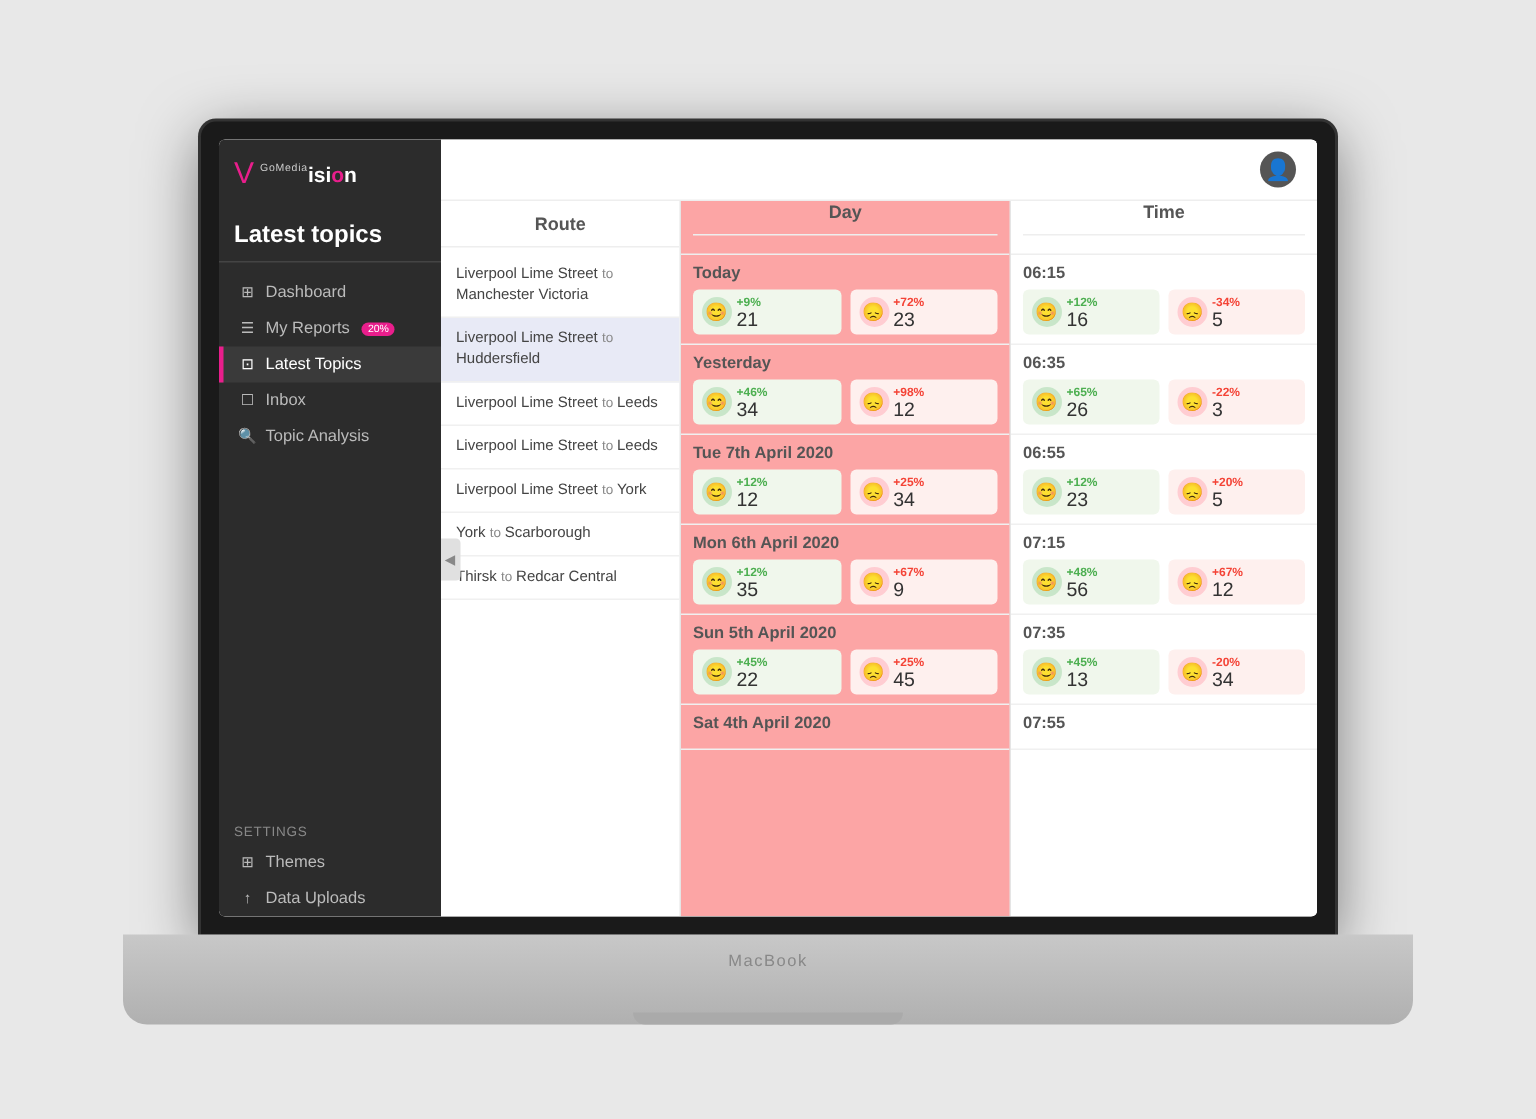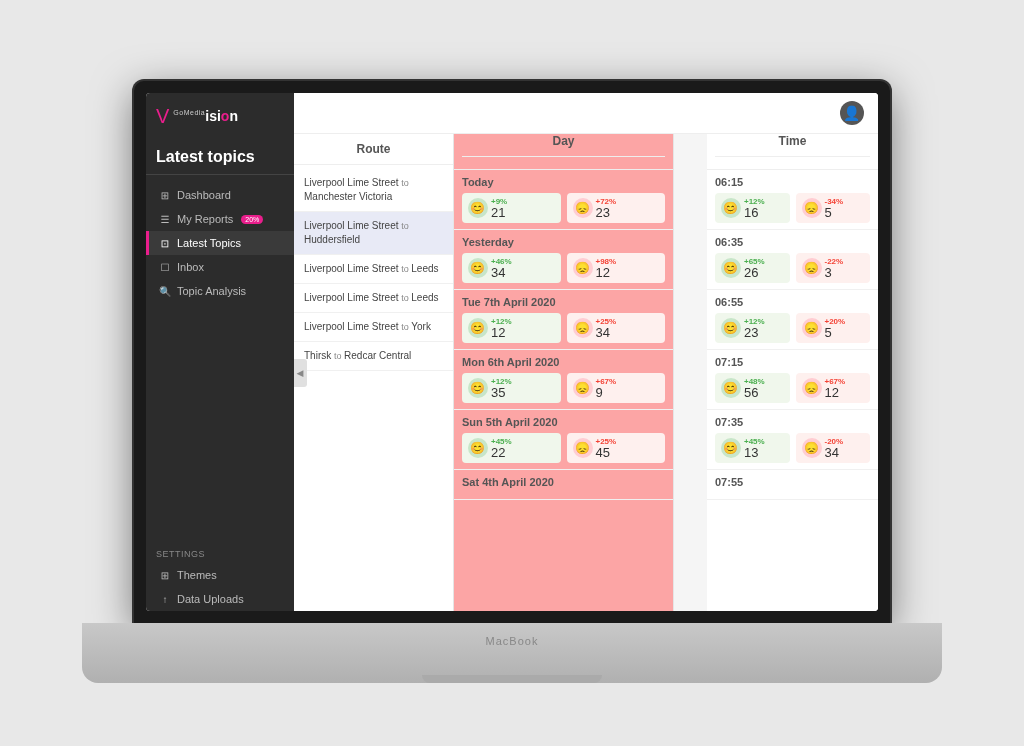--- a/index.html
+++ b/index.html
@@ -349,21 +349,20 @@
       font-weight: 400;
       color: #333;
       line-height: 1;
     }
 
     
     .time-panel {
       flex: 1;
       background: #fff;
       overflow-y: auto;
-      margin-left: 33px;
     }
 
     .time-section {
       padding: 6px 8px;
       border-bottom: 1px solid #f0f0f0;
     }
 
     .time-label {
       font-size: 11px;
       font-weight: 600;
@@ -461,20 +460,25 @@
                 <span class="route-from">Liverpool Lime Street</span>
                 <span class="route-to-label"> to </span>
                 <span>Leeds</span>
               </div>
               <div class="route-item">
                 <span class="route-from">Liverpool Lime Street</span>
                 <span class="route-to-label"> to </span>
                 <span>York</span>
               </div>
               <div class="route-item">
+                <span class="route-from">York</span>
+                <span class="route-to-label"> to </span>
+                <span>Scarborough</span>
+              </div>
+              <div class="route-item">
                 <span class="route-from">Thirsk</span>
                 <span class="route-to-label"> to </span>
                 <span>Redcar Central</span>
               </div>
             </div>
             <button class="toggle-btn">◀</button>
           </div>
 
           <div class="day-panel">
             <div style="padding: 0 8px 8px; border-bottom: 1px solid #eee; text-align:center;">

